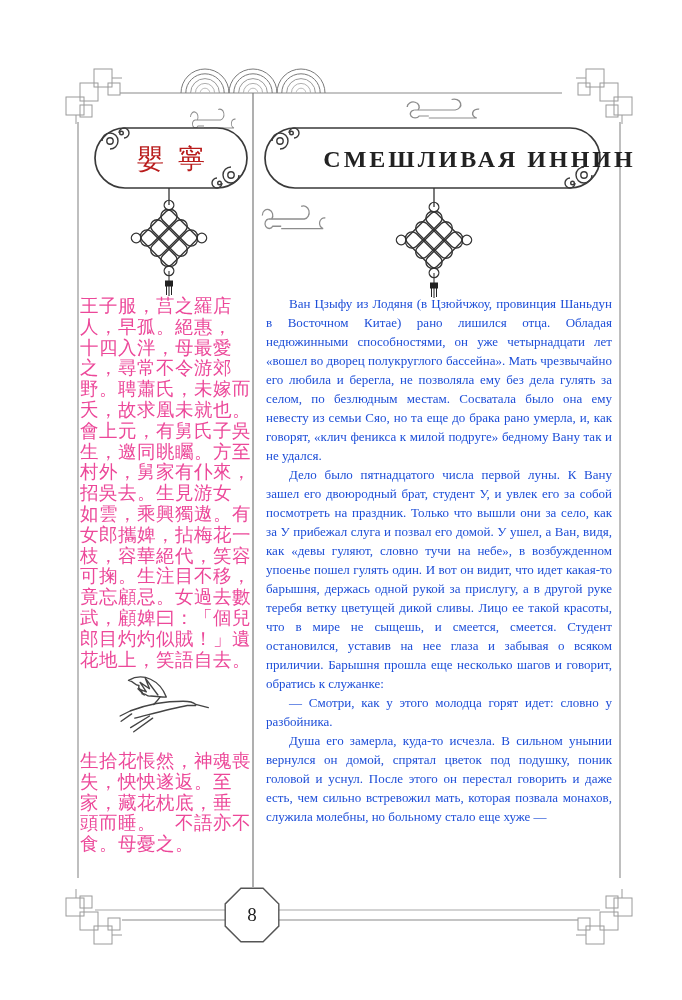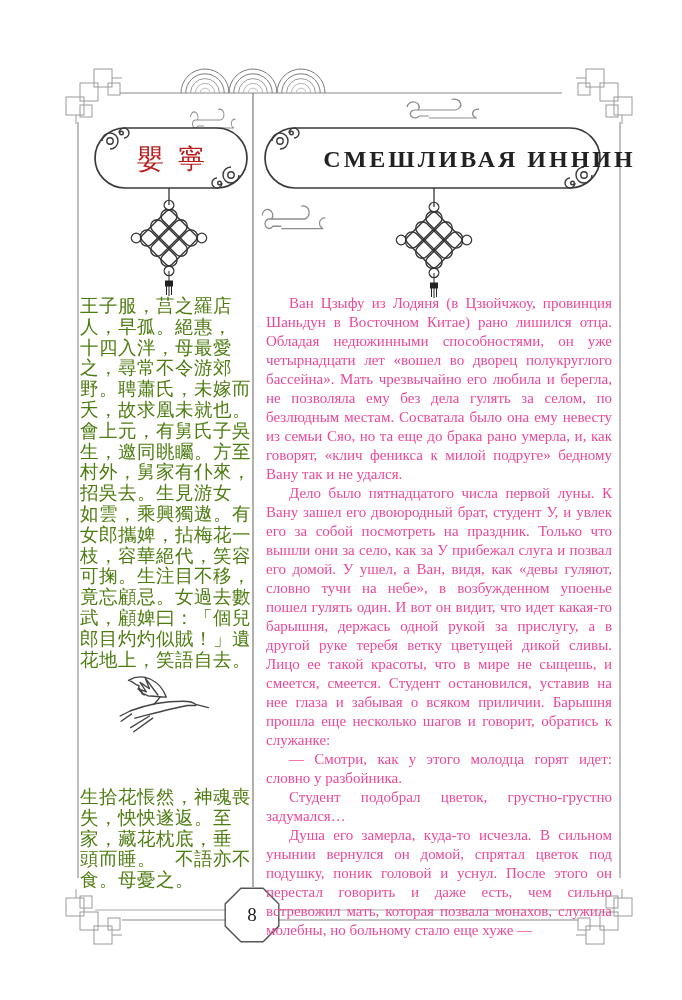--- a/index.html
+++ b/index.html
@@ -14,27 +14,27 @@
     font-family:"DejaVu Serif",serif;color:#b91c1c;line-height:46px;
   }
   .ru-title{
     position:absolute;left:265px;top:136px;width:335px;height:46px;
     text-align:center;font-size:24px;letter-spacing:3px;
     font-family:"Liberation Serif",serif;color:#222;line-height:46px;font-weight:600;margin-left:47px;
   }
   .zh-block{
     position:absolute;left:80px;width:176px;white-space:pre-line;
     font-family:"DejaVu Serif",serif;font-size:18.5px;line-height:20.8px;
-    color:#4d7c0f;letter-spacing:0.5px;
+    color:#ec4899;letter-spacing:0.5px;
   }
   .zh1{top:296px;}
-  .zh2{top:751px;margin-top:36px;}
+  .zh2{top:751px;}
   .ru-text{
     position:absolute;left:266px;top:294px;width:346px;
-    font-size:15px;line-height:19px;text-align:justify;color:#ec4899;
+    font-size:13px;line-height:19px;text-align:justify;color:#1d4ed8;
   }
   .ru-text p{margin:0;text-indent:23px;}
   .page-num{
     position:absolute;left:234px;top:902px;width:36px;height:26px;
     text-align:center;font-size:19px;line-height:26px;color:#222;
   }
 </style>
 </head>
 <body>
 
@@ -182,19 +182,18 @@
   <div class="zh-block zh2">生拾花悵然，神魂喪
 失，怏怏遂返。至
 家，藏花枕底，垂
 頭而睡。　不語亦不
 食。母憂之。</div>
 
   <div class="ru-text">
     <p>Ван Цзыфу из Лодяня (в Цзюйчжоу, провинция Шаньдун в Восточном Китае) рано лишился отца. Обладая недюжинными способностями, он уже четырнадцати лет «вошел во дворец полукруглого бассейна». Мать чрезвычайно его любила и берегла, не позволяла ему без дела гулять за селом, по безлюдным местам. Сосватала было она ему невесту из семьи Сяо, но та еще до брака рано умерла, и, как говорят, «клич феникса к милой подруге» бедному Вану так и не удался.</p>
     <p>Дело было пятнадцатого числа первой луны. К Вану зашел его двоюродный брат, студент У, и увлек его за собой посмотреть на праздник. Только что вышли они за село, как за У прибежал слуга и позвал его домой. У ушел, а Ван, видя, как «девы гуляют, словно тучи на небе», в возбужденном упоенье пошел гулять один. И вот он видит, что идет какая-то барышня, держась одной рукой за прислугу, а в другой руке теребя ветку цветущей дикой сливы. Лицо ее такой красоты, что в мире не сыщешь, и смеется, смеется. Студент остановился, уставив на нее глаза и забывая о всяком приличии. Барышня прошла еще несколько шагов и говорит, обратись к служанке:</p>
     <p>— Смотри, как у этого молодца горят идет: словно у разбойника.</p>
-    <p>Студент подобрал цветок, грустно-грустно задумался…</p>
     <p>Душа его замерла, куда-то исчезла. В сильном унынии вернулся он домой, спрятал цветок под подушку, поник головой и уснул. После этого он перестал говорить и даже есть, чем сильно встревожил мать, которая позвала монахов, служила молебны, но больному стало еще хуже —</p>
   </div>
 
   <div class="page-num">8</div>
 
 </div>
 
 </body></html>

